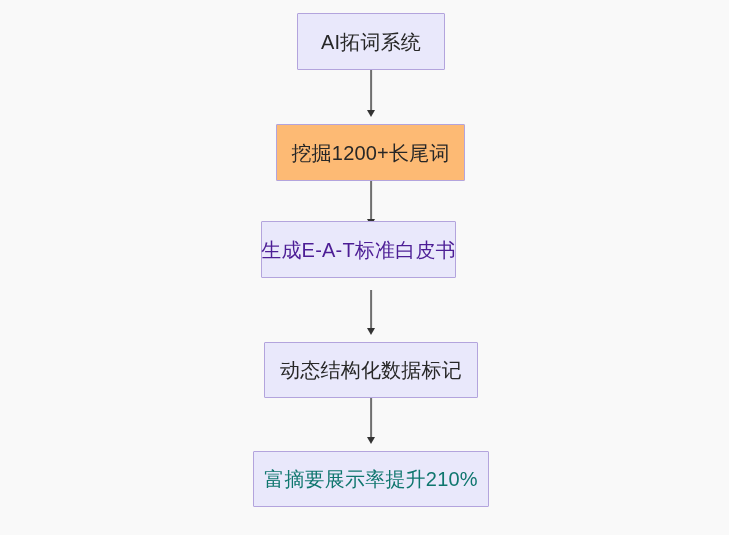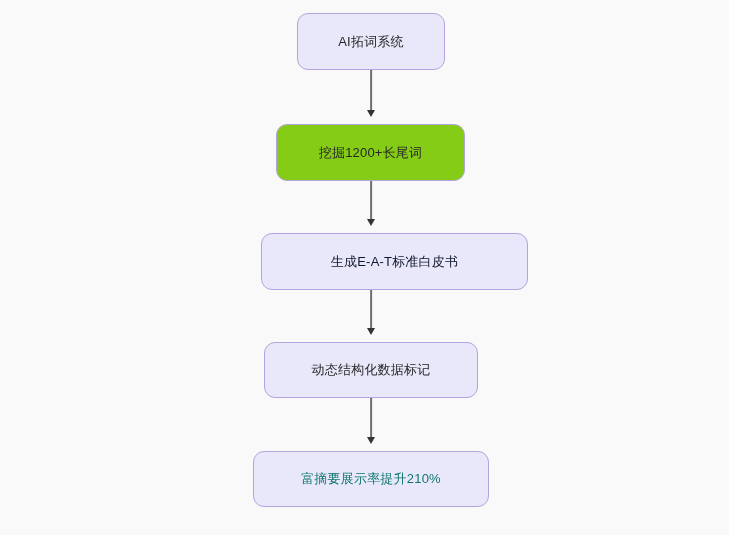--- a/index.html
+++ b/index.html
@@ -16,26 +16,26 @@
   #flowchart {
     position: relative;
     width: 729px;
     height: 535px;
   }
   .node {
     position: absolute;
     box-sizing: border-box;
     background: #e9e8fb;
     border: 1.4px solid #b3a4dd;
-    border-radius: 11px;
+    border-radius: 1px;
     display: flex;
     align-items: center;
     justify-content: center;
     color: #272727;
-    font-size: 13px;
+    font-size: 20px;
     letter-spacing: 0.2px;
     line-height: 1.2;
     white-space: nowrap;
   }
   .edge {
     position: absolute;
     width: 0;
   }
   .edge-line {
     position: absolute;
@@ -72,18 +72,18 @@
   <div class="edge" id="edge-2" style="left: 371px; top: 290px; height: 45px;">
     <div class="edge-line" style="height: 39px; background: rgb(111, 111, 111);"></div>
     <div class="edge-head" style="top: 37.5px; border-top-color: rgb(51, 51, 51);"></div>
   </div>
   <div class="edge" id="edge-3" style="left: 371px; top: 398px; height: 46px;">
     <div class="edge-line" style="height: 40px; background: rgb(111, 111, 111);"></div>
     <div class="edge-head" style="top: 38.5px; border-top-color: rgb(51, 51, 51);"></div>
   </div>
 
   <div class="node" id="node-0" style="left: 297px; top: 13px; width: 148px; height: 57px; background: rgb(233, 232, 251); border-color: rgb(179, 164, 221); color: rgb(39, 39, 39);">AI拓词系统</div>
-  <div class="node" id="node-1" style="left: 276px; top: 124px; width: 189px; height: 57px; background: #84cc16; border-color: rgb(179, 164, 221); color: rgb(39, 39, 39);">挖掘1200+长尾词</div>
-  <div class="node" id="node-2" style="left: 261px; top: 233px; width: 267px; height: 57px; background: rgb(233, 232, 251); border-color: rgb(179, 164, 221); color: #0f172a;">生成E-A-T标准白皮书</div>
+  <div class="node" id="node-1" style="left: 276px; top: 124px; width: 189px; height: 57px; background: #fdba74; border-color: rgb(179, 164, 221); color: rgb(39, 39, 39);">挖掘1200+长尾词</div>
+  <div class="node" id="node-2" style="left: 261px; top: 221px; width: 195px; height: 57px; background: rgb(233, 232, 251); border-color: rgb(179, 164, 221); color: #4c1d95;">生成E-A-T标准白皮书</div>
   <div class="node" id="node-3" style="left: 264px; top: 342px; width: 214px; height: 56px; background: rgb(233, 232, 251); border-color: rgb(179, 164, 221); color: rgb(39, 39, 39);">动态结构化数据标记</div>
   <div class="node" id="node-4" style="left: 253px; top: 451px; width: 236px; height: 56px; background: rgb(233, 232, 251); border-color: rgb(179, 164, 221); color: #0f766e;">富摘要展示率提升210%</div>
 
 </div>
 
 </body></html>

